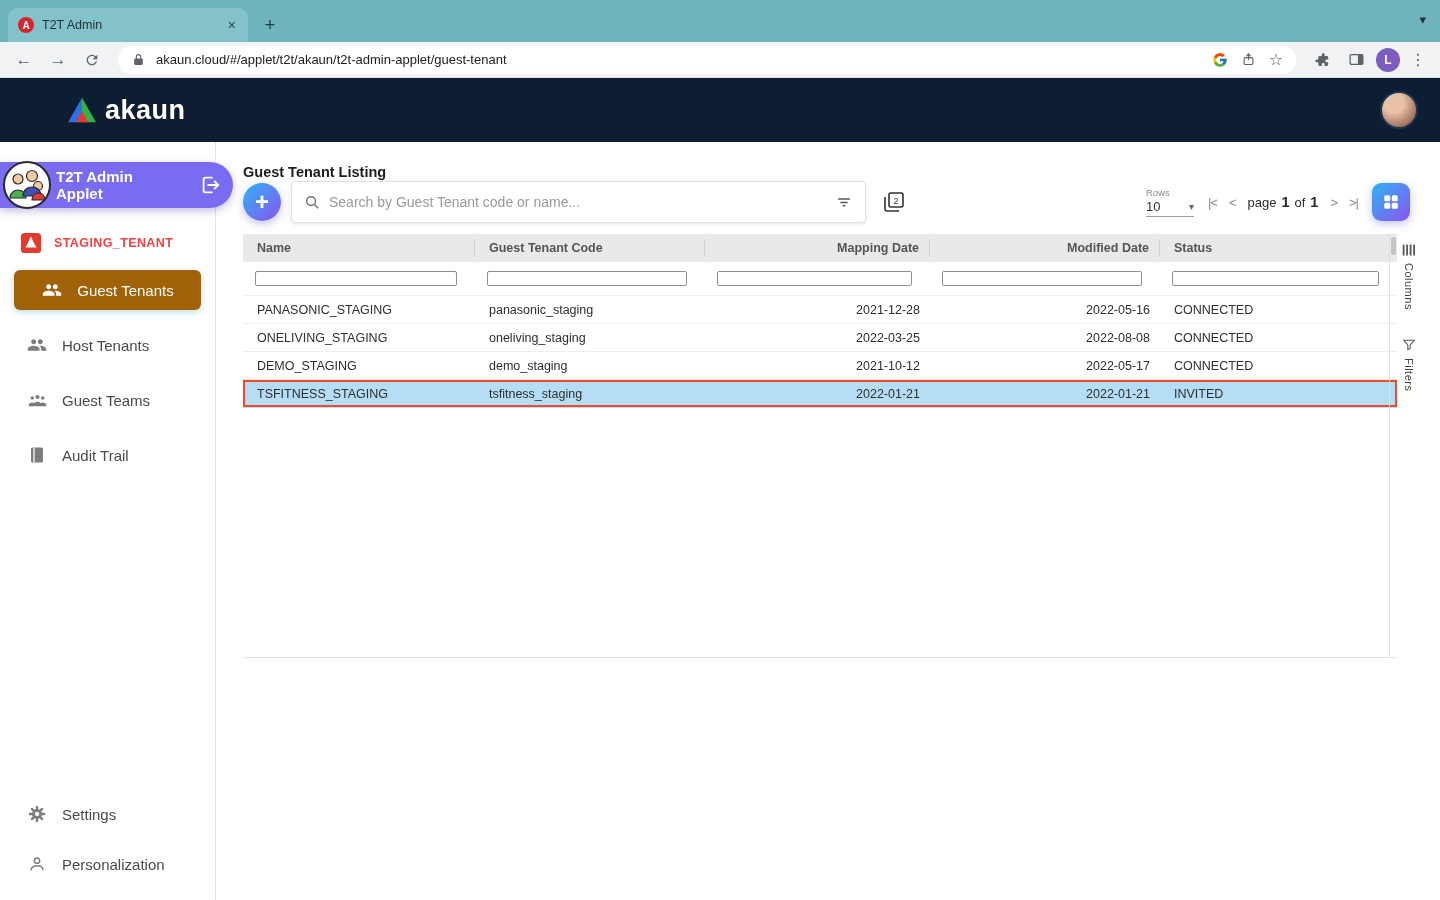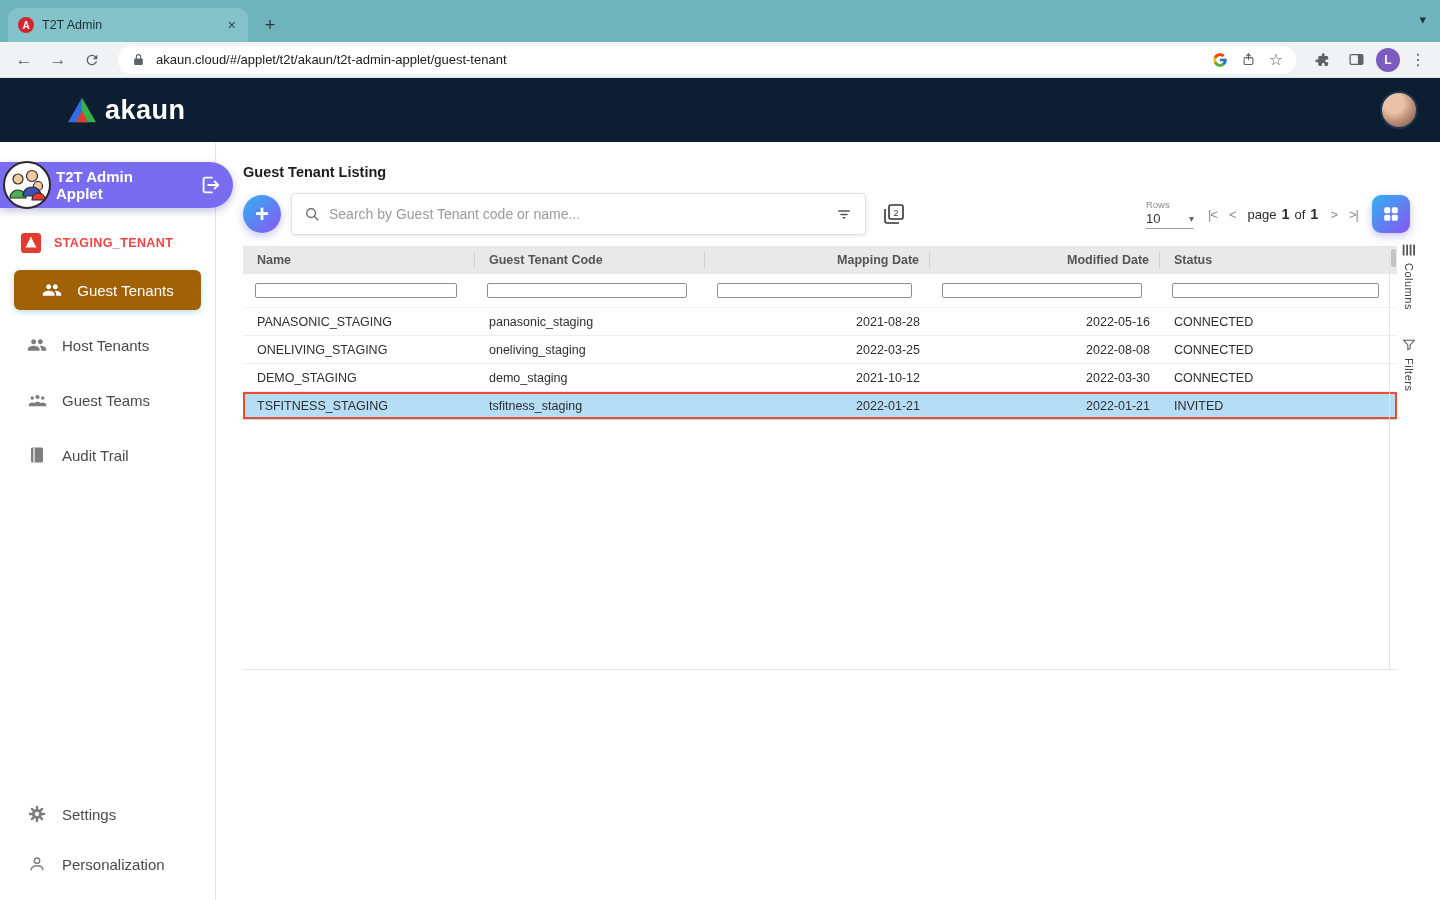--- a/index.html
+++ b/index.html
@@ -61,21 +61,21 @@
   .nav-item { height:40px; display:flex; align-items:center; gap:14px; padding:0 12px; border-radius:6px;
     color:#4a4a4a; font-size:15px; cursor:pointer; }
   .nav-item.active { background:#a16207; color:#fff; box-shadow:0 2px 6px rgba(40,160,190,.35);justify-content:center; }
   .nav-item .ic { width:22px; display:flex; justify-content:center; }
 
   .side-spacer { flex:1; }
   .side-footer { display:flex; flex-direction:column; gap:10px; padding:0 14px 16px; }
 
   
   .main { flex:1; position:relative; padding:22px 0 0 27px; background:#fff; min-width:0; }
-  .page-title { font-size:14.5px; font-weight:600; color:#1d1d1d; margin-bottom:12px; }
+  .page-title { font-size:14.5px; font-weight:600; color:#1d1d1d; }
 
   .toolbar { width:1167px; display:flex; align-items:center; margin-bottom:10px; height:44px; }
   .add-btn { width:38px; height:38px; border-radius:50%; flex:none;
     background:linear-gradient(135deg,#2fb2f2,#8a55f2); color:#fff; font-size:24px; font-weight:bold;
     display:flex; align-items:center; justify-content:center; cursor:pointer;
     box-shadow:0 3px 8px rgba(90,90,220,.35); }
   .searchbox { width:575px; height:42px; margin-left:10px; background:#fff; border:1px solid #e2e2e2;
     border-radius:4px; box-shadow:0 1px 4px rgba(0,0,0,.1); display:flex; align-items:center; padding:0 12px; gap:8px; }
   .searchbox input { flex:1; border:none; outline:none; font-size:14px; color:#333;
     font-family:"Liberation Sans","DejaVu Sans",sans-serif; }
@@ -390,36 +390,36 @@
               <input class="filter-input" style="">
             </div>
           <div class="tf c4">
               <input class="filter-input" style="">
             </div>
         </div>
 
         <div class="tr">
           <div class="td c0">PANASONIC_STAGING</div>
           <div class="td c1">panasonic_staging</div>
-          <div class="td c2 num">2021-08-28</div>
+          <div class="td c2 num">2021-12-28</div>
           <div class="td c3 num">2022-05-16</div>
           <div class="td c4">CONNECTED</div>
         </div>
         <div class="tr">
           <div class="td c0">ONELIVING_STAGING</div>
           <div class="td c1">oneliving_staging</div>
           <div class="td c2 num">2022-03-25</div>
           <div class="td c3 num">2022-08-08</div>
           <div class="td c4">CONNECTED</div>
         </div>
         <div class="tr">
           <div class="td c0">DEMO_STAGING</div>
           <div class="td c1">demo_staging</div>
           <div class="td c2 num">2021-10-12</div>
-          <div class="td c3 num">2022-03-30</div>
+          <div class="td c3 num">2022-05-17</div>
           <div class="td c4">CONNECTED</div>
         </div>
         <div class="tr selected">
           <div class="td c0">TSFITNESS_STAGING</div>
           <div class="td c1">tsfitness_staging</div>
           <div class="td c2 num">2022-01-21</div>
           <div class="td c3 num">2022-01-21</div>
           <div class="td c4">INVITED</div>
         </div>
 

